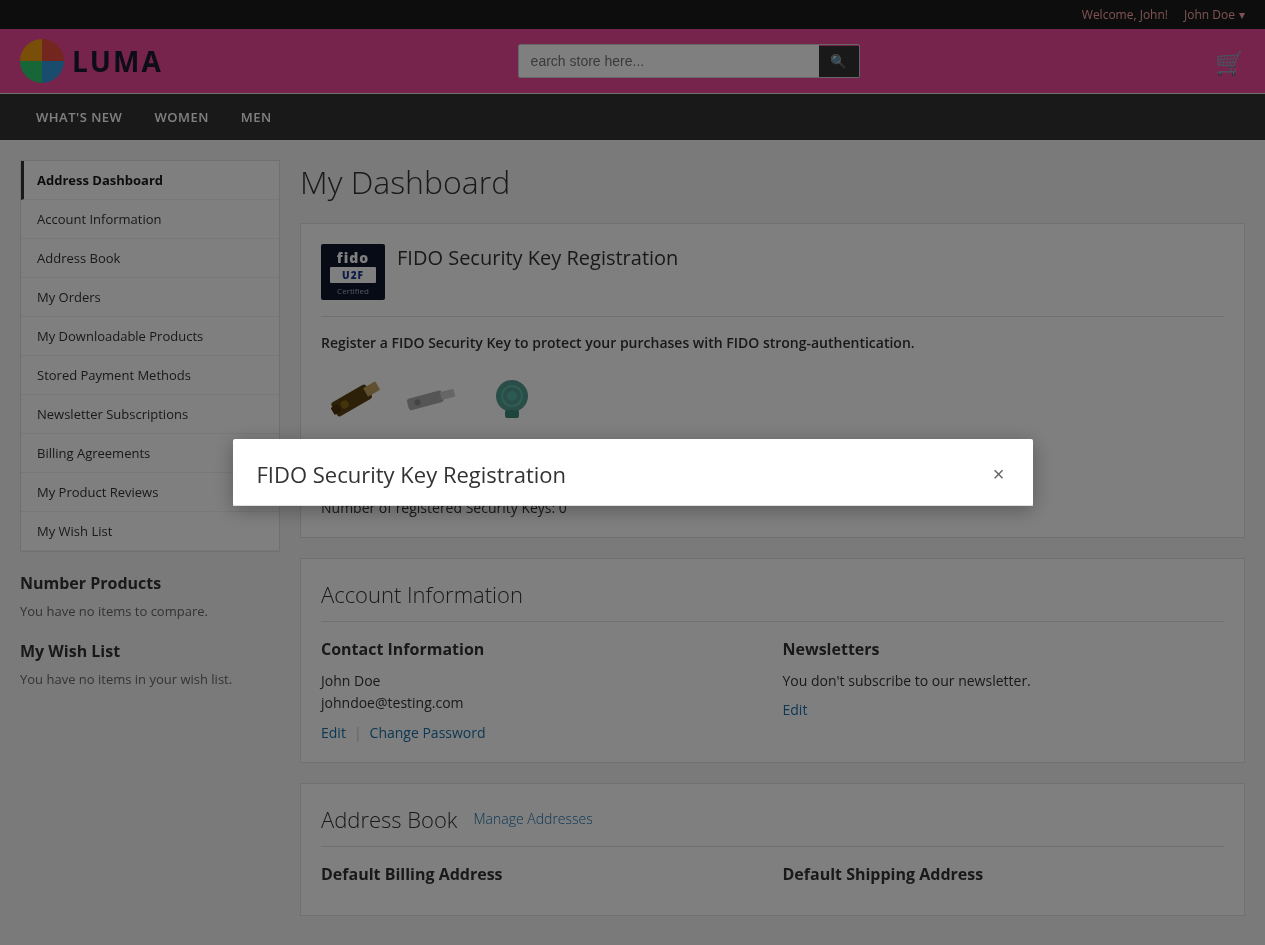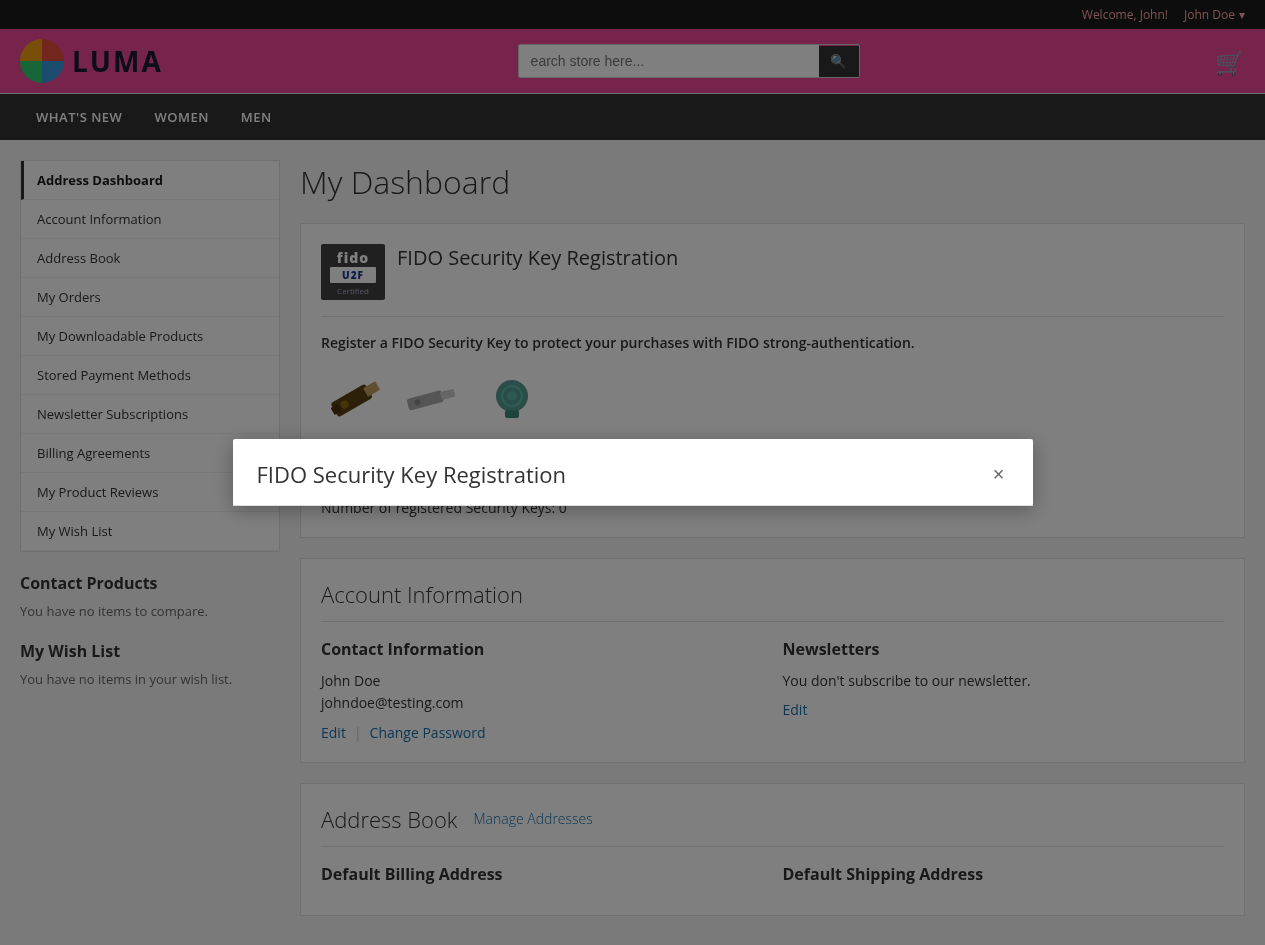--- a/index.html
+++ b/index.html
@@ -223,36 +223,36 @@
       <a class="sidebar-nav-item">My Orders</a>
       <a class="sidebar-nav-item">My Downloadable Products</a>
       <a class="sidebar-nav-item">Stored Payment Methods</a>
       <a class="sidebar-nav-item">Newsletter Subscriptions</a>
       <a class="sidebar-nav-item">Billing Agreements</a>
       <a class="sidebar-nav-item">My Product Reviews</a>
       <a class="sidebar-nav-item">My Wish List</a>
     </div>
 
     <div class="sidebar-section">
-      <div class="sidebar-section-title">Contact Products</div>
+      <div class="sidebar-section-title">Number Products</div>
       <div class="sidebar-section-text">You have no items to compare.</div>
     </div>
 
     <div class="sidebar-section">
       <div class="sidebar-section-title">My Wish List</div>
       <div class="sidebar-section-text">You have no items in your wish list.</div>
     </div>
   </div>
 
   <div class="content">
     <h1 class="page-title">My Dashboard</h1>
 
     <div class="fido-section">
       <div class="fido-header">
-        <div style="display:flex;flex-direction:column;align-items:center;background:#404040;padding:4px 8px;border-radius:2px;min-width:64px;">
+        <div style="display:flex;flex-direction:column;align-items:center;background:#0f172a;padding:4px 8px;border-radius:2px;min-width:64px;">
           <span style="color:#fff;font-size:14px;font-weight:900;letter-spacing:1px;">fido</span>
           <div style="background:#fff;color:#1a3a8f;font-size:10px;font-weight:900;padding:1px 12px;border-radius:1px;letter-spacing:1px;">U2F</div>
           <span style="color:#aac;font-size:8px;margin-top:2px;">Certified</span>
         </div>
         <h2 class="fido-title">FIDO Security Key Registration</h2>
       </div>
       <p class="fido-desc">Register a FIDO Security Key to protect your purchases with FIDO strong-authentication.</p>
 
       
       <div class="fido-keys-container">

